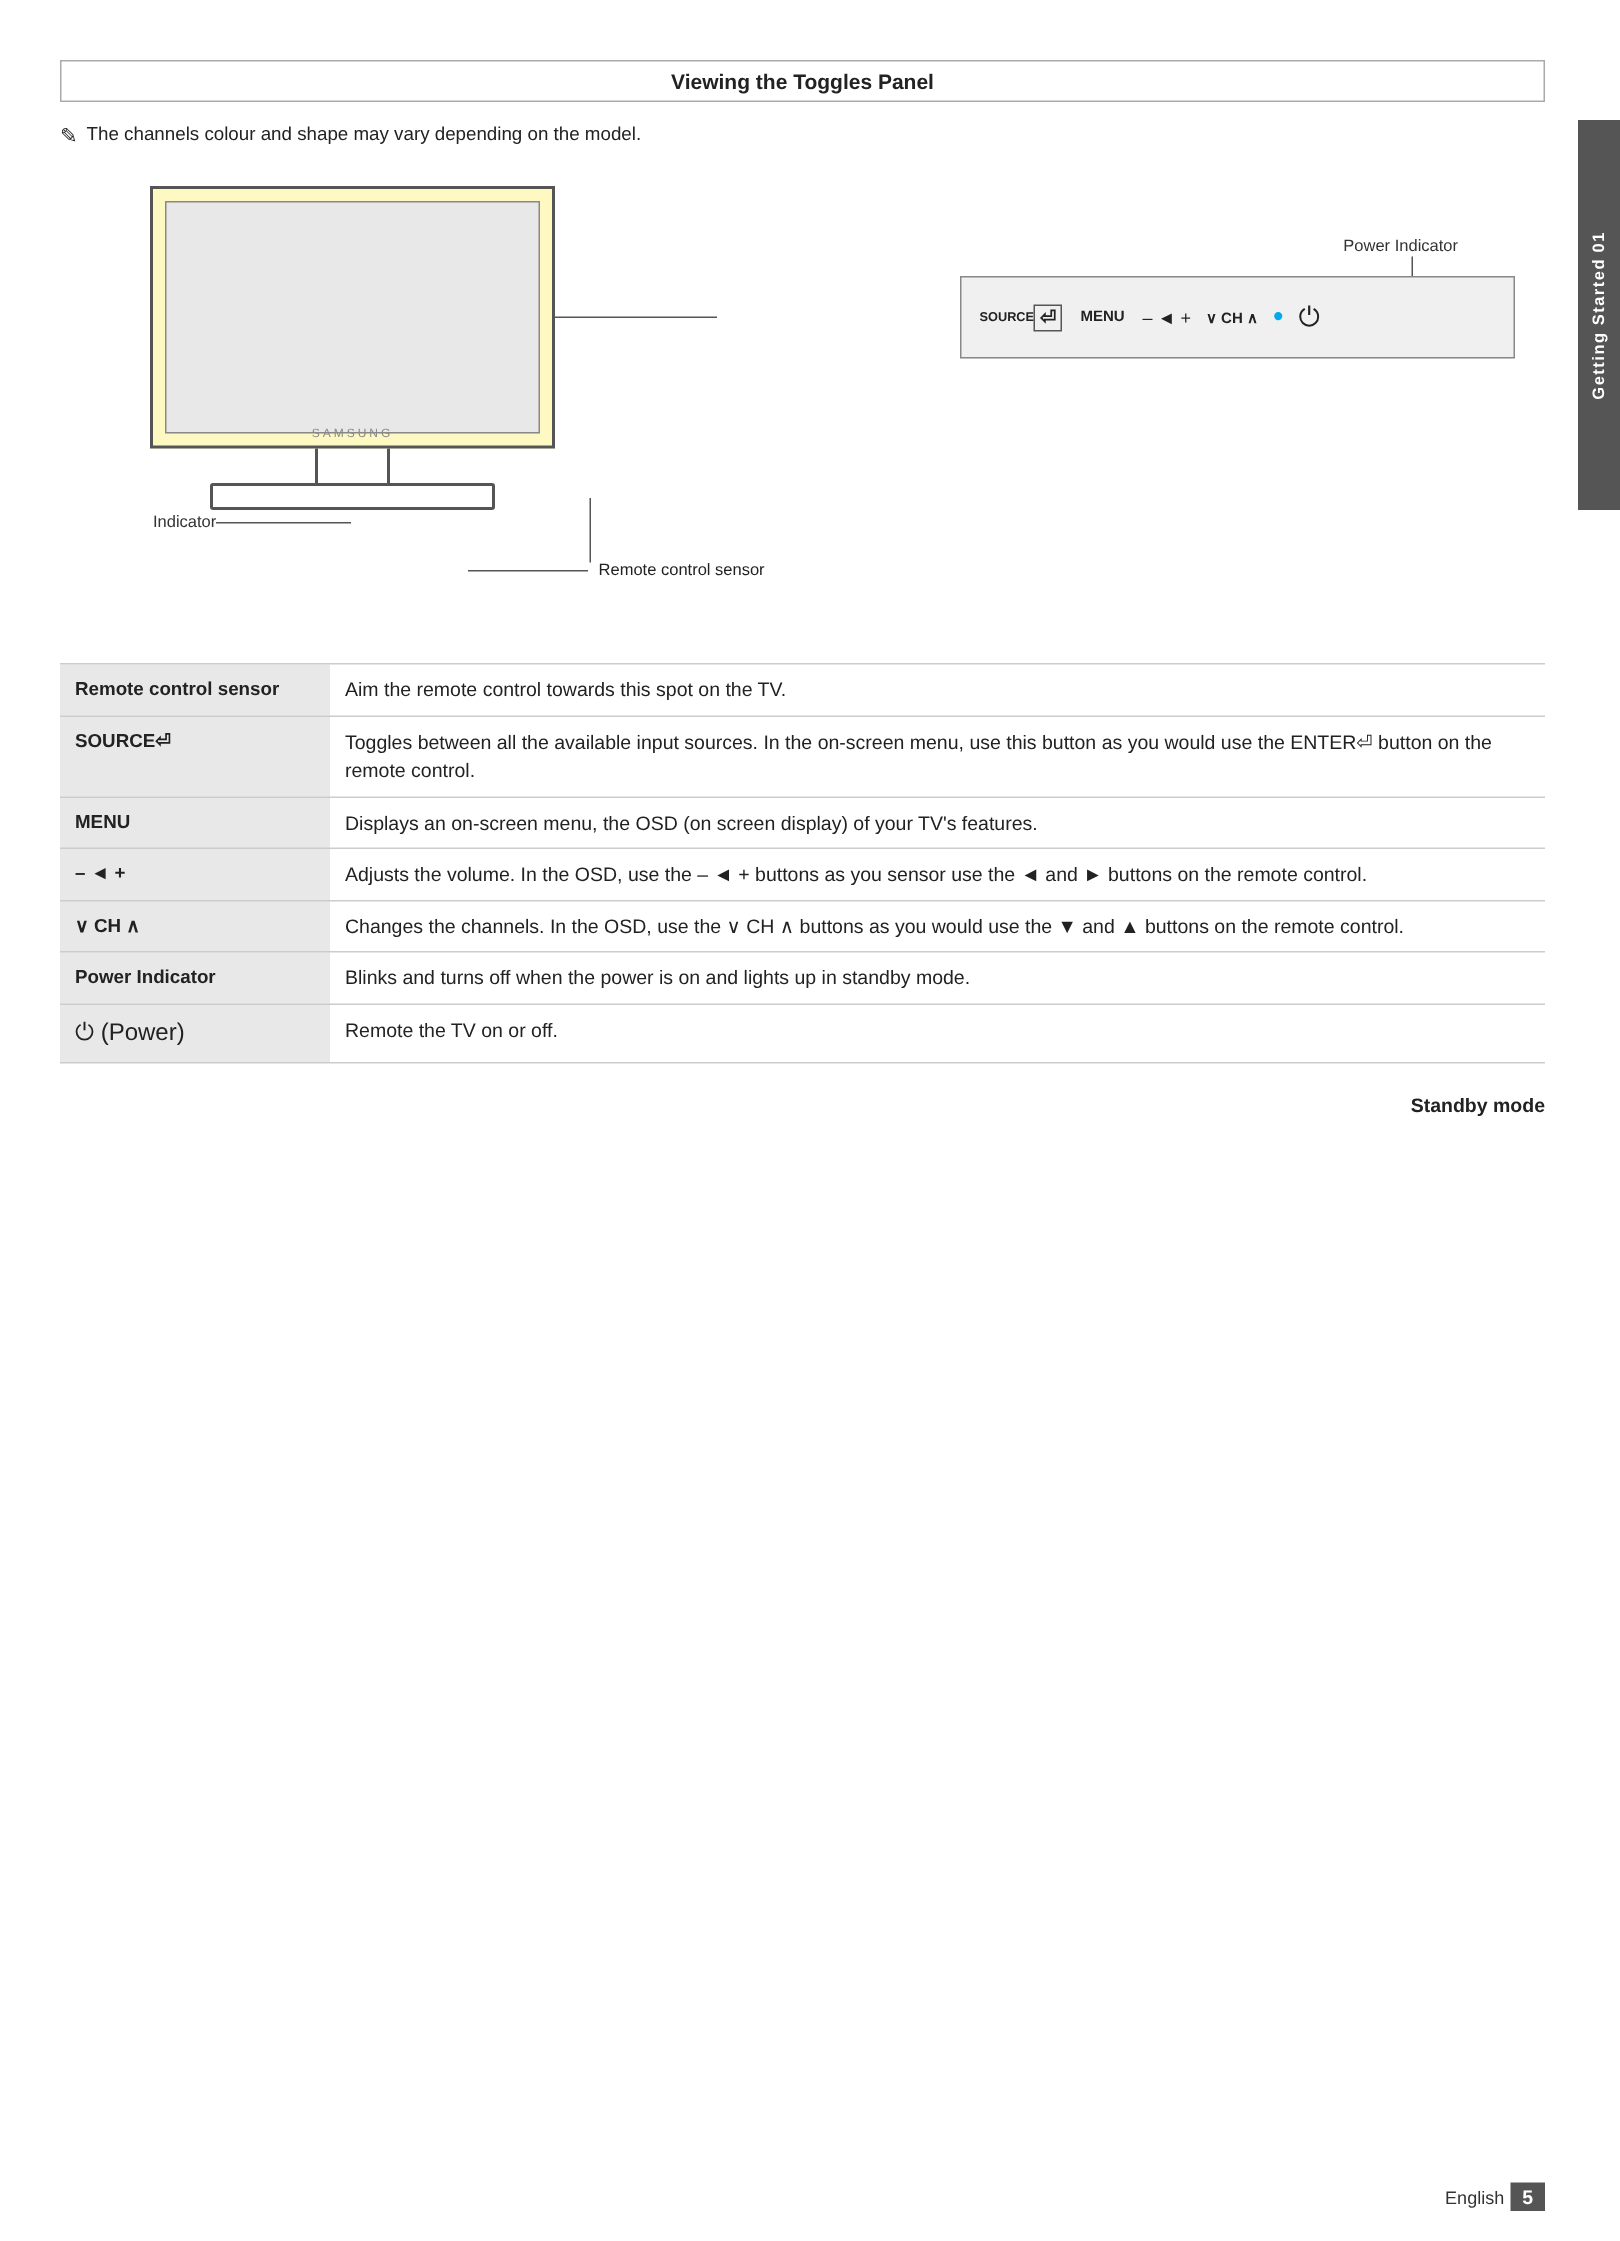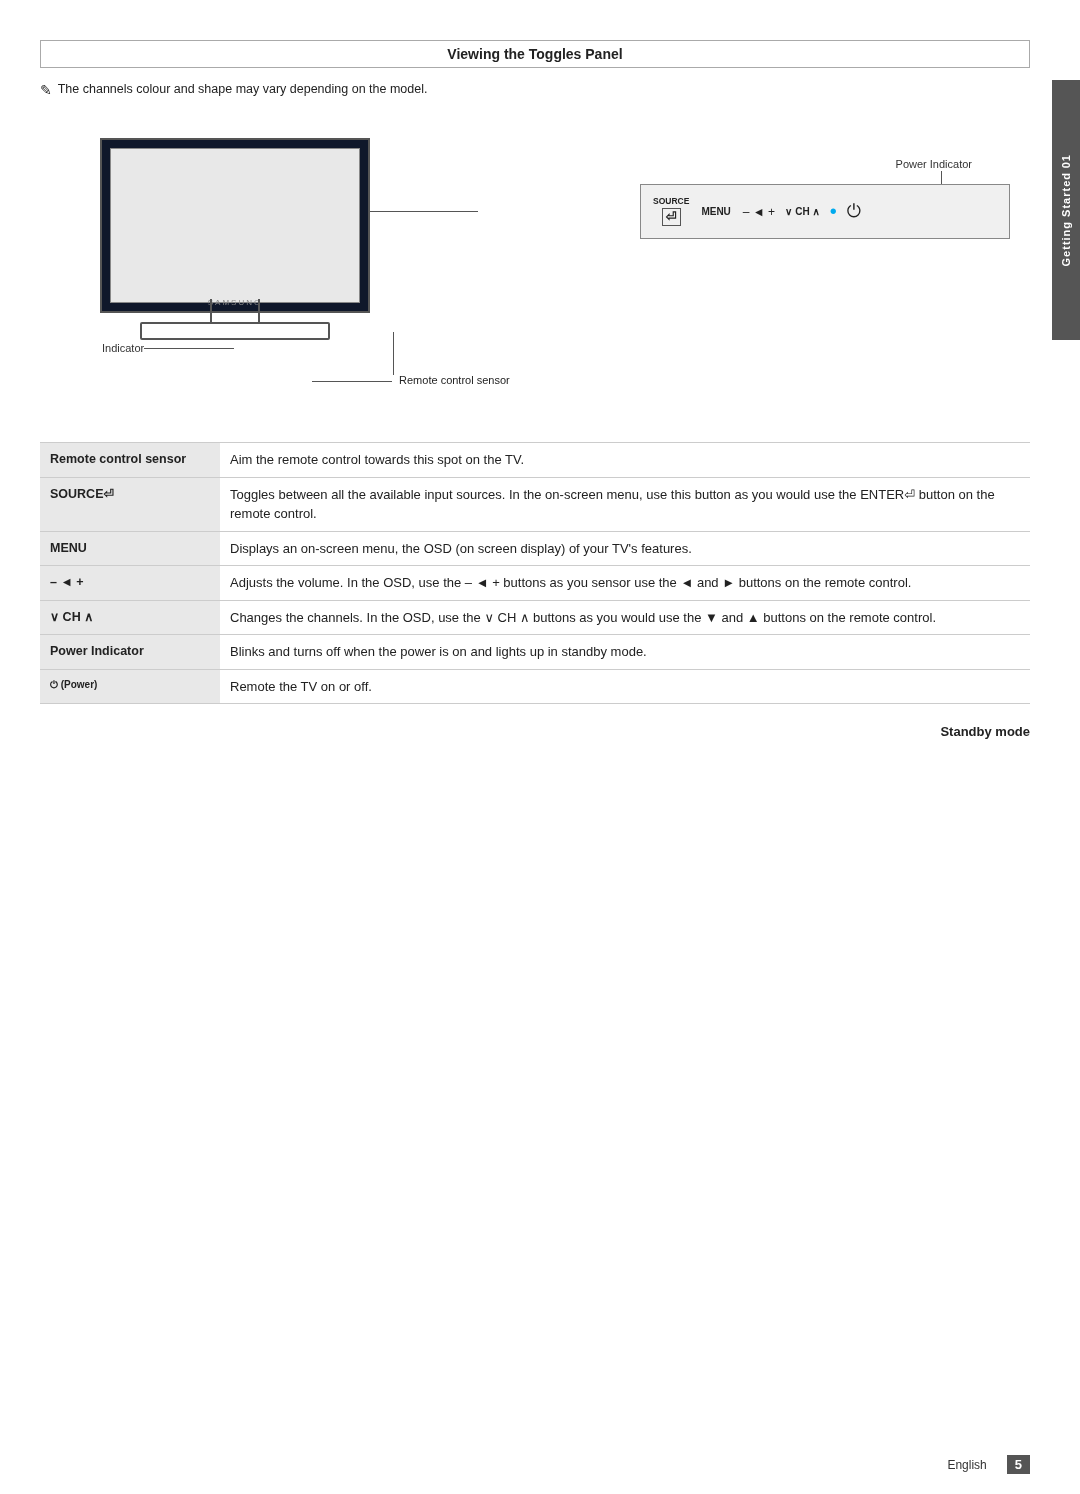--- a/index.html
+++ b/index.html
@@ -92,25 +92,25 @@
       left: 60px;
       top: 10px;
       width: 290px;
       height: 230px;
     }
 
     
     .tv-outer {
       position: absolute;
       left: 0;
-      top: 14px;
+      top: 0;
       width: 270px;
       height: 175px;
       border: 2px solid #555;
-      background: #0f172a;
+      background: #fef9c3;
     }
     .tv-screen {
       position: absolute;
       left: 8px;
       top: 8px;
       right: 8px;
       bottom: 8px;
       border: 1px solid #888;
       background: #e8e8e8;
     }
@@ -244,21 +244,21 @@
 
     
     .page-footer {
       position: absolute;
       bottom: 20px;
       right: 50px;
       font-size: 12px;
       color: #333;
       display: flex;
       align-items: center;
-      gap: 20px;
+      gap: 4px;
     }
     .page-number {
       background: #555;
       color: #fff;
       font-weight: bold;
       font-size: 13px;
       padding: 2px 8px;
     }
   </style>
 </head>
@@ -296,21 +296,21 @@
       <span class="speakers-line" style="width:90px; height:1px; background:#555; display:inline-block; margin-left:0; margin-right:0; vertical-align:middle;"></span>
     </div>
 
     <div class="power-indicator-label" style="position:absolute; right:58px; top:44px; font-size:11px;">
       <span>Power Indicator</span>
     </div>
 
     <div style="position:absolute; right:88px; top:57px; width:1px; height:22px; background:#555;"></div>
 
     <div class="control-strip" style="position:absolute; right:20px; top:70px; width:370px; height:55px; border:1.5px solid #888; background:#f0f0f0; display:flex; align-items:center; padding:0 12px; gap:6px;">
-      <div class="ctrl-source" style="display:flex; flex-direction:column; align-items:center; font-size:8.5px; font-weight:bold; line-height:1.1;">
+      <div class="ctrl-source" style="display:flex; flex-direction:row; align-items:center; font-size:8.5px; font-weight:bold; line-height:1.1;">
         <span>SOURCE</span>
         <span style="font-size:13px; border:1.5px solid #555; padding:1px 3px; margin-top:1px;">⏎</span>
       </div>
       <span style="font-size:10px; font-weight:bold; margin-left:6px;">MENU</span>
       <span style="margin-left:6px; font-size:12px;">–&nbsp;◄&nbsp;+</span>
       <span style="margin-left:4px; font-size:10px; font-weight:bold;">∨&nbsp;CH&nbsp;∧</span>
       <span style="margin-left:4px; font-size:20px; color:#00aaee;">•</span>
       <span style="margin-left:4px; font-size:18px;">⏻</span>
     </div>
 
@@ -345,21 +345,21 @@
         </tr>
         <tr>
           <td class="shaded" style="background: rgb(232, 232, 232); font-weight: bold; font-size: 12.5px; width: 180px;">∨ CH ∧</td>
           <td>Changes the channels. In the OSD, use the ∨ CH ∧ buttons as you would use the ▼ and ▲ buttons on the remote control.</td>
         </tr>
         <tr>
           <td class="" style="background: rgb(232, 232, 232); font-weight: bold; font-size: 12.5px; width: 180px;">Power Indicator</td>
           <td>Blinks and turns off when the power is on and lights up in standby mode.</td>
         </tr>
         <tr>
-          <td class="shaded" style="background: rgb(232, 232, 232); font-weight: bold; font-size: 10px; width: 180px;">⏻ (Power)</td>
+          <td class="shaded" style="background: rgb(232, 232, 232); font-weight: normal; font-size: 16px; width: 180px;">⏻ (Power)</td>
           <td>Remote the TV on or off.</td>
         </tr>
       </tbody>
   </table>
 
   <div class="standby-section">
     <div class="standby-title">Standby mode</div>
   </div>
 
 </div>

